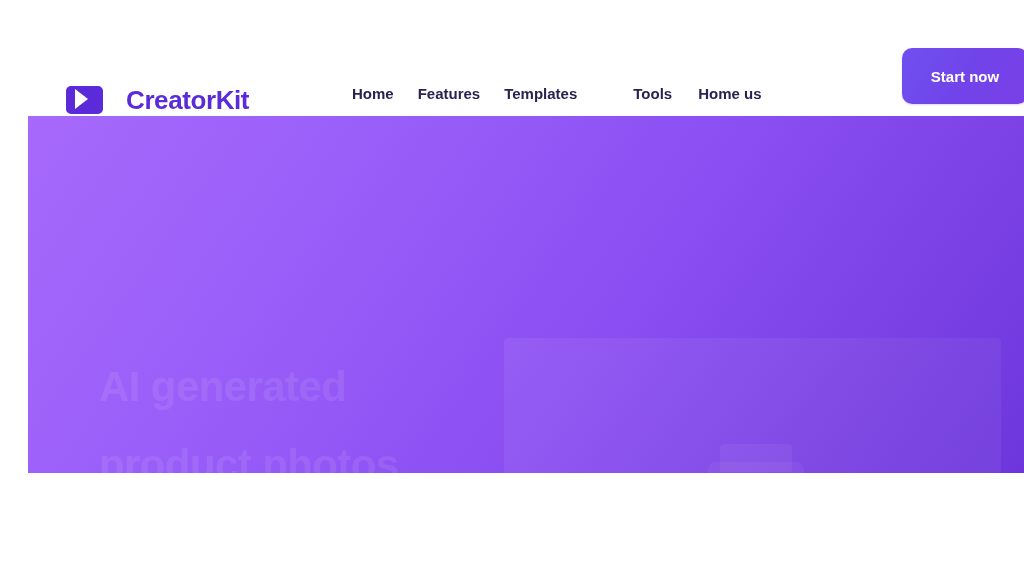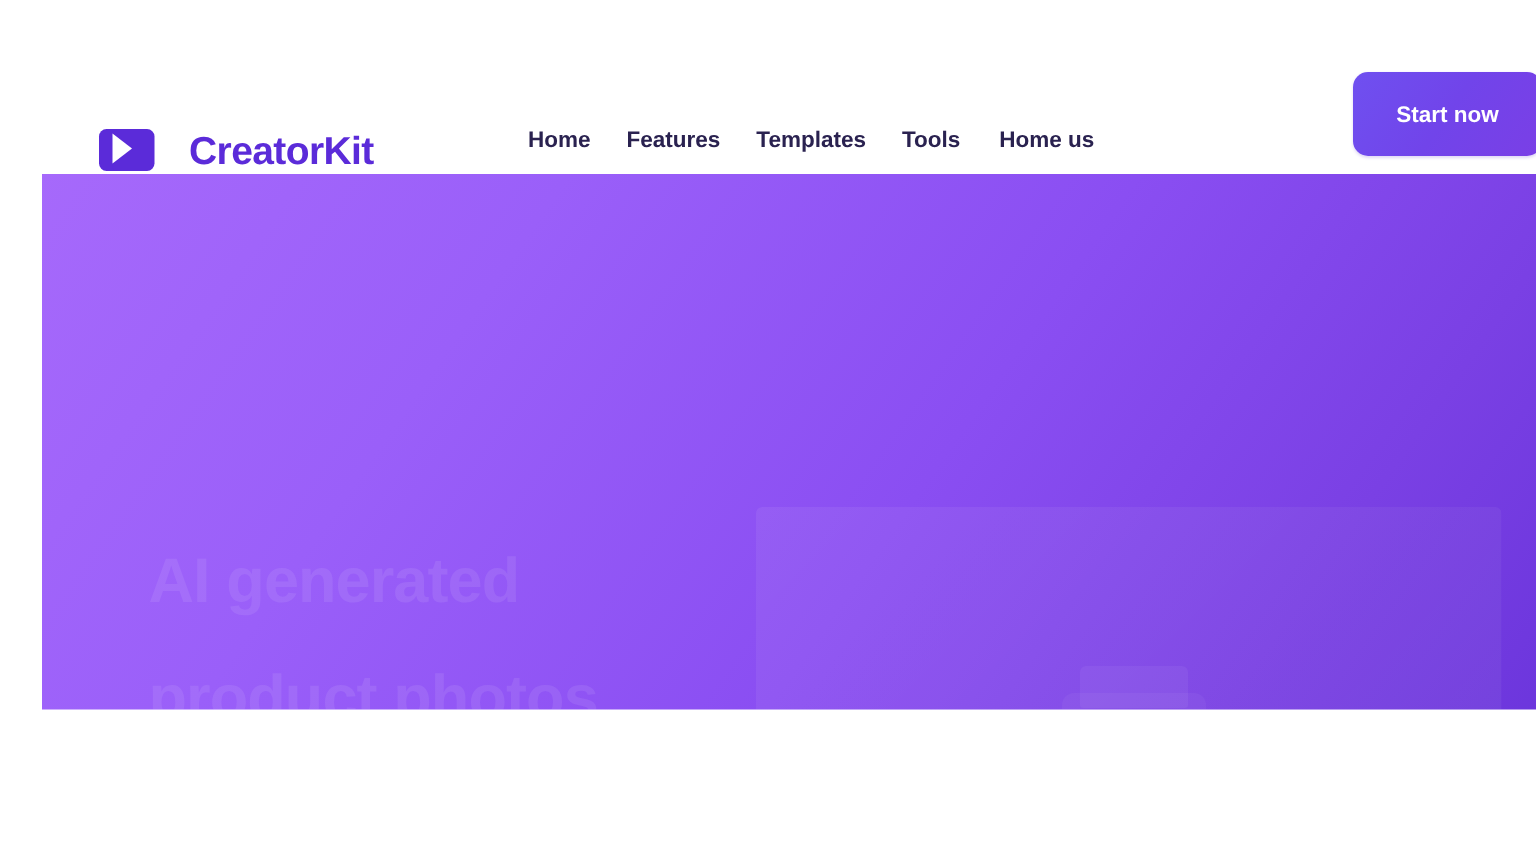--- a/index.html
+++ b/index.html
@@ -148,21 +148,21 @@
         <div class="logo-sliver"></div>
         <div class="logo-body"></div>
       </div>
       <div class="brand-name">CreatorKit</div>
     </div>
 
     <div class="nav">
       <a class="nav-link" style="margin-right:24px;">Home</a>
       <a class="nav-link" style="margin-right:24px;">Features</a>
       <a class="nav-link" style="margin-right:24px;">Templates</a>
-      <a class="nav-link" style="margin-right:26px;">Tools</a>
+      <a class="nav-link" style="margin-right:26px;margin-left:32px;">Tools</a>
       <a class="nav-link">Home us</a>
     </div>
 
     <button class="cta">Start now</button>
   </div>
 
   <div class="hero">
 
     <div class="headline">
       <div>AI generated</div>

